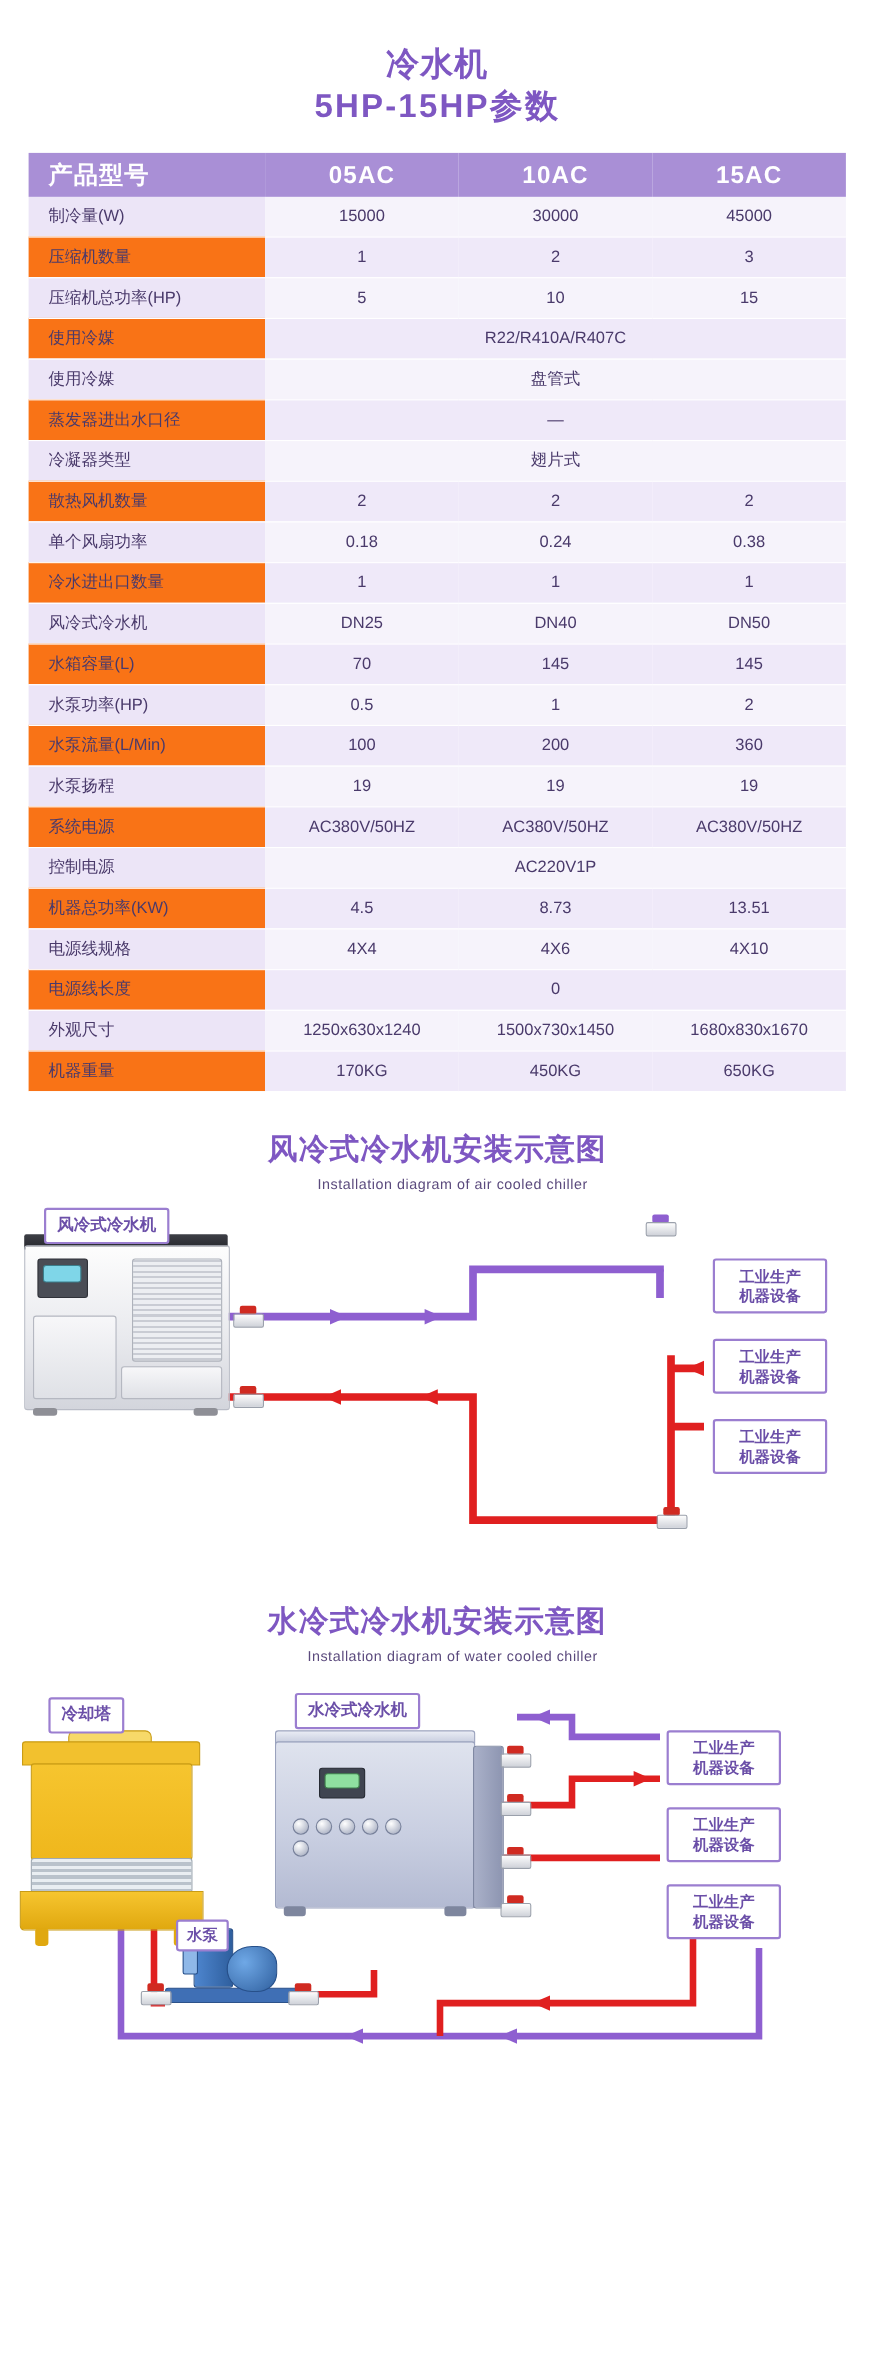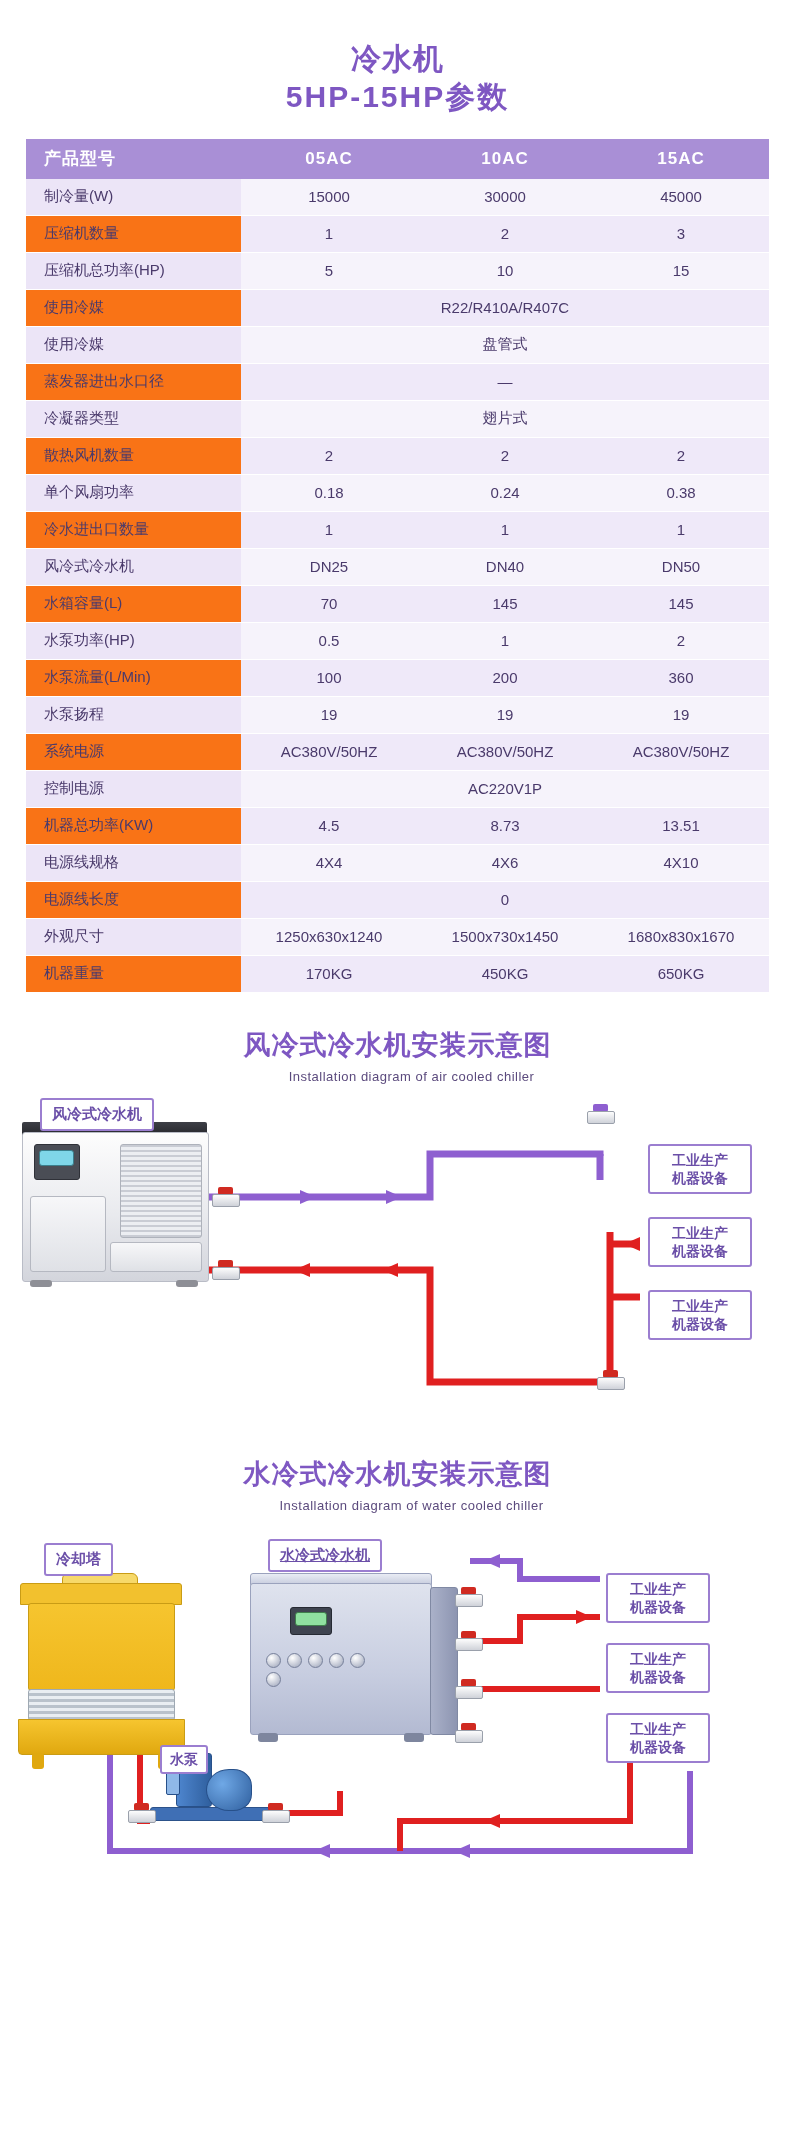--- a/index.html
+++ b/index.html
@@ -46,21 +46,21 @@
     font-size: 15px;
   }
   table.spec col.c0 { width: 215px; }
   table.spec col.c1 { width: 176px; }
   table.spec col.c2 { width: 176px; }
   table.spec col.c3 { width: 176px; }
 
   table.spec thead th {
     background: #a98fd6;
     color: #ffffff;
-    font-size: 17px;
+    font-size: 22px;
     font-weight: bold;
     height: 38px;
     letter-spacing: 1px;
     border: none;
   }
   table.spec thead th.hl {
     text-align: left;
     padding-left: 18px;
   }
   table.spec tbody td {
@@ -613,21 +613,21 @@
       <div class="machine w-chiller-top"></div>
       <div class="machine w-chiller-body"></div>
       <div class="machine w-side"></div>
       <div class="machine w-chiller-panel"></div>
       <div class="machine w-chiller-screen"></div>
       <div class="w-knobs machine">
         <i></i><i></i><i></i><i></i><i></i><i></i>
       </div>
       <div class="machine w-foot l"></div>
       <div class="machine w-foot r"></div>
-      <div class="chip" style="left:268px; top:18px;text-decoration:underline;">水冷式冷水机</div>
+      <div class="chip" style="left:268px; top:18px;">水冷式冷水机</div>
 
       <div class="machine pump-base"></div>
       <div class="machine pump-motor"></div>
       <div class="machine pump-vol"></div>
       <div class="machine pump-cap"></div>
       <div class="chip small" style="left:160px; top:196px;">水泵</div>
 
       <div class="valve" style="left:455px; top:66px;">
         <div class="vhandle"></div>
           <div class="vbody"></div>

